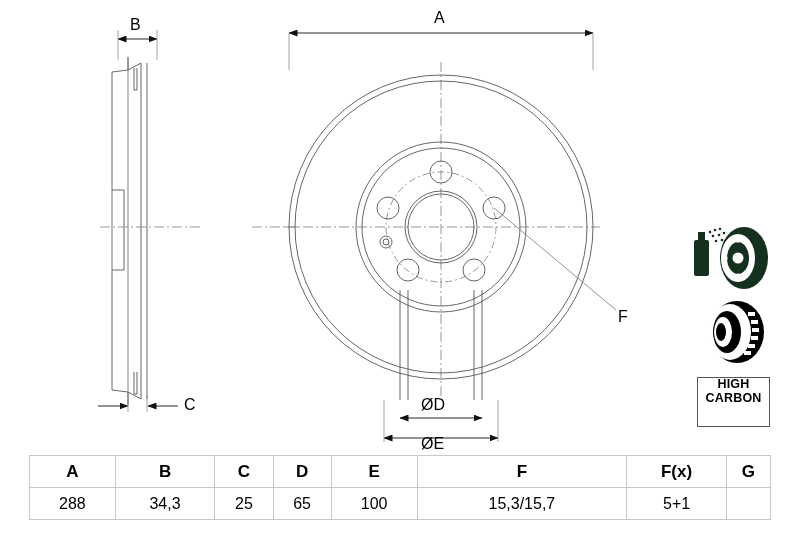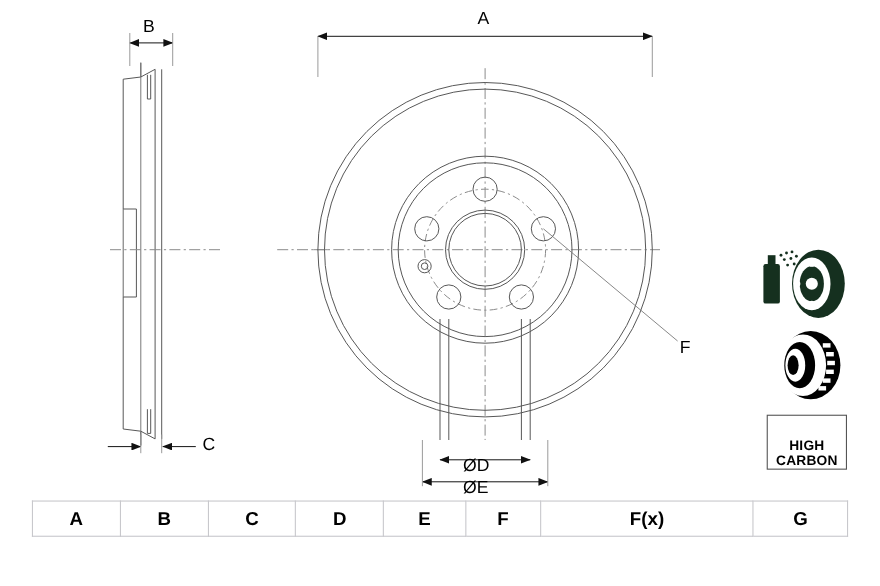--- a/index.html
+++ b/index.html
@@ -12,21 +12,21 @@
   .spec-table{position:absolute;left:29px;top:455px;width:742px;
               border-collapse:collapse;}
   .spec-table td{border:1px solid #c8c8cc;text-align:center;
                  height:31px;padding:0;}
   .spec-table .hdr td{font-weight:bold;font-size:17px;}
   .spec-table .val td{font-size:16px;}
 
   
   .hc-badge{position:absolute;left:697px;top:377px;width:71px;height:48px;
             border:1px solid #555;background:#fff;display:flex;
-            flex-direction:column;align-items:center;justify-content:flex-end;
+            flex-direction:column;align-items:center;justify-content:flex-start;
             line-height:1.08;}
   .hc-badge span{font-size:12.5px;font-weight:bold;letter-spacing:.2px;}
 
   .lbl{position:absolute;font-size:16px;}
 </style>
 </head>
 <body>
 
 <div class="stage">
 
@@ -138,36 +138,46 @@
         <rect x="748" y="344" width="7" height="4"></rect>
         <rect x="744" y="351" width="7" height="4"></rect>
       </g>
     </g>
   </svg>
 
   <div class="lbl" style="left:434px;top:9px;">A</div>
   <div class="lbl" style="left:130px;top:16px;">B</div>
   <div class="lbl" style="left:184px;top:396px;">C</div>
   <div class="lbl" style="left:618px;top:308px;">F</div>
-  <div class="lbl" style="left:421px;top:415px;">ØD</div>
+  <div class="lbl" style="left:421px;top:396px;">ØD</div>
   <div class="lbl" style="left:421px;top:435px;">ØE</div>
 
   <div class="hc-badge">
     <span>HIGH</span>
     <span>CARBON</span>
   </div>
 
   <table class="spec-table">
     <tbody>
         <tr class="hdr">
       <td>A</td>
       <td>B</td>
       <td>C</td>
       <td>D</td>
       <td>E</td>
       <td>F</td>
       <td>F(x)</td>
       <td>G</td>
     </tr>
+    <tr class="val">
+      <td>288</td>
+      <td>34,3</td>
+      <td>25</td>
+      <td>65</td>
+      <td>100</td>
+      <td>15,3/15,7</td>
+      <td>5+1</td>
+      <td></td>
+    </tr>
   </tbody>
     </table>
 
 </div>
 
 </body></html>

